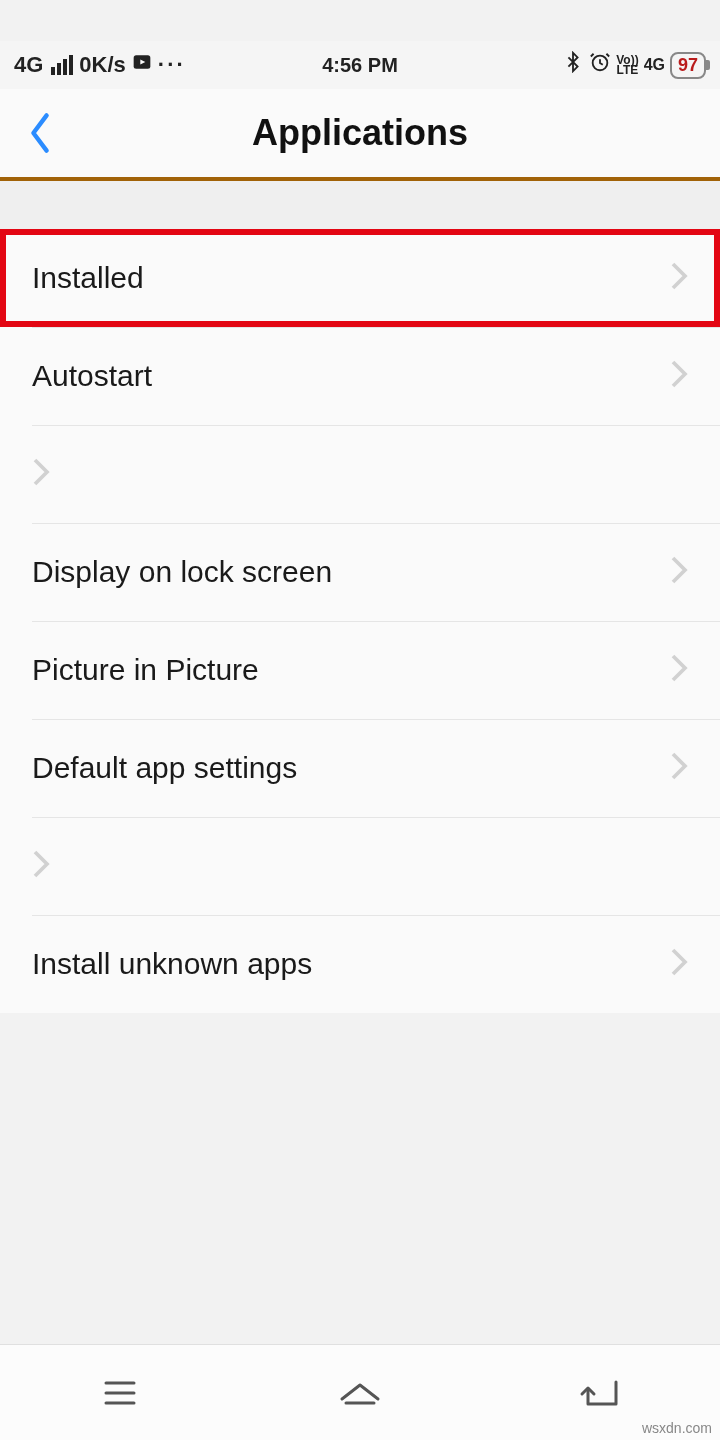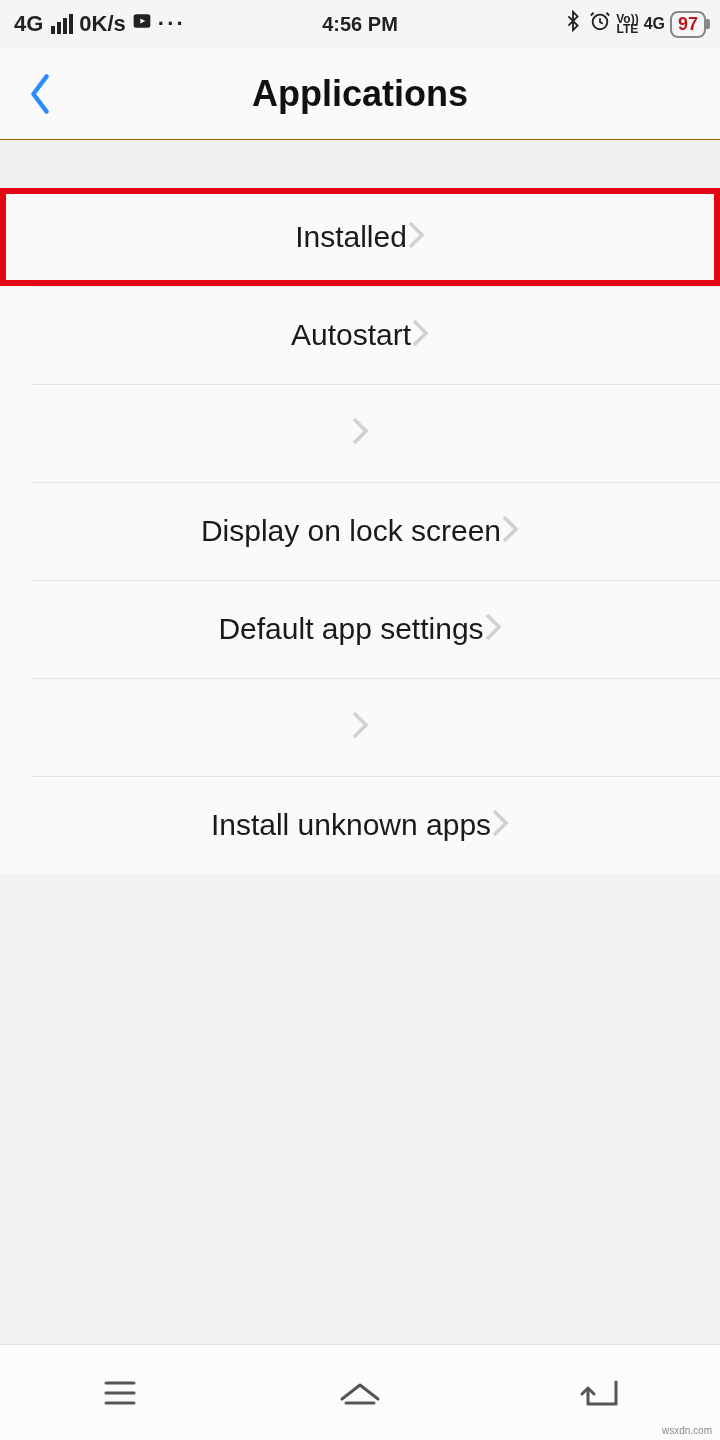--- a/index.html
+++ b/index.html
@@ -14,20 +14,21 @@
     .status-bar {
       height: 48px;
       background: #f5f5f5;
       display: flex;
       align-items: center;
       justify-content: space-between;
       padding: 0 14px;
       font-size: 22px;
       font-weight: 600;
       color: #222;
+      margin-top: 41px;
     }
     .status-left { display: flex; align-items: center; gap: 6px; }
     .status-right { display: flex; align-items: center; gap: 5px; }
     .status-center { position: absolute; left: 50%; transform: translateX(-50%); font-size: 20px; }
     .signal-bars { display: inline-flex; align-items: flex-end; gap: 2px; margin-left: 2px; }
     .signal-bars span { width: 4px; background: #222; display: inline-block; }
     .signal-bars span:nth-child(1){height:8px}
     .signal-bars span:nth-child(2){height:12px}
     .signal-bars span:nth-child(3){height:16px}
     .signal-bars span:nth-child(4){height:20px}
@@ -46,40 +47,40 @@
     .volte { font-size: 12px; line-height: 10px; display:inline-flex; flex-direction:column; align-items:center; }
     .volte span { display:block; }
     .small4g { font-size: 16px; }
 
     .header {
       height: 92px;
       background: #fafafa;
       display: flex;
       align-items: center;
       position: relative;
-      border-bottom: 1px solid #a16207;
+      border-bottom: 4px solid #a16207;
       text-align: center;
     }
     .back-btn {
       width: 80px; height: 100%;
       display: flex; align-items: center; justify-content: center;
     }
     .header-title {
       position: absolute; left: 50%; transform: translateX(-50%);
       font-size: 36px; font-weight: 700; color: #111;
     }
 
     .gap { height: 48px; background: #efefef; }
 
     .list { background: #fafafa; }
     .row {
       height: 98px;
       display: flex;
       align-items: center;
-      justify-content: center;
+      justify-content: space-between;
       padding: 0 32px;
       background: #fafafa;
       position: relative;
     }
     .row + .row::before {
       content:''; position:absolute; left:32px; right:0; top:0;
       height:1px; background:#e5e5e5;
     }
     .row-label { font-size: 30px; color: #1a1a1a; }
     .chevron { opacity: 0.35; }
@@ -97,21 +98,21 @@
       background: #fcfcfc;
       border-top: 1px solid #e0e0e0;
       display: flex;
       align-items: center;
       justify-content: space-around;
     }
     .nav-btn { width: 120px; height: 60px; display:flex; align-items:center; justify-content:center; }
 
     .watermark {
       position: absolute; bottom: 4px; right: 8px;
-      font-size: 10px; color: #888; text-align: right;
+      font-size: 14px; color: #888; text-align: right;
     }
   </style>
 </head>
 <body>
 
 <div class="status-bar">
   <div class="status-left">
     <span>4G</span>
     <span class="signal-bars">
         <span></span>
@@ -181,20 +182,26 @@
           <polyline points="2,2 10,10 2,18"></polyline>
         </svg></span>
   </div>
   <div class="row">
     <span class="row-label">Display on lock screen</span>
     <span class="chevron"><svg width="18" height="30" viewBox="0 0 12 20" fill="none" stroke="#888" stroke-width="2.5">
           <polyline points="2,2 10,10 2,18"></polyline>
         </svg></span>
   </div>
   <div class="row">
+    <span class="row-label">Picture in Picture</span>
+    <span class="chevron"><svg width="18" height="30" viewBox="0 0 12 20" fill="none" stroke="#888" stroke-width="2.5">
+          <polyline points="2,2 10,10 2,18"></polyline>
+        </svg></span>
+  </div>
+  <div class="row">
     <span class="row-label">Default app settings</span>
     <span class="chevron"><svg width="18" height="30" viewBox="0 0 12 20" fill="none" stroke="#888" stroke-width="2.5">
           <polyline points="2,2 10,10 2,18"></polyline>
         </svg></span>
   </div>
   <div class="row">
     <span class="chevron"><svg width="18" height="30" viewBox="0 0 12 20" fill="none" stroke="#888" stroke-width="2.5">
           <polyline points="2,2 10,10 2,18"></polyline>
         </svg></span>
   </div>

